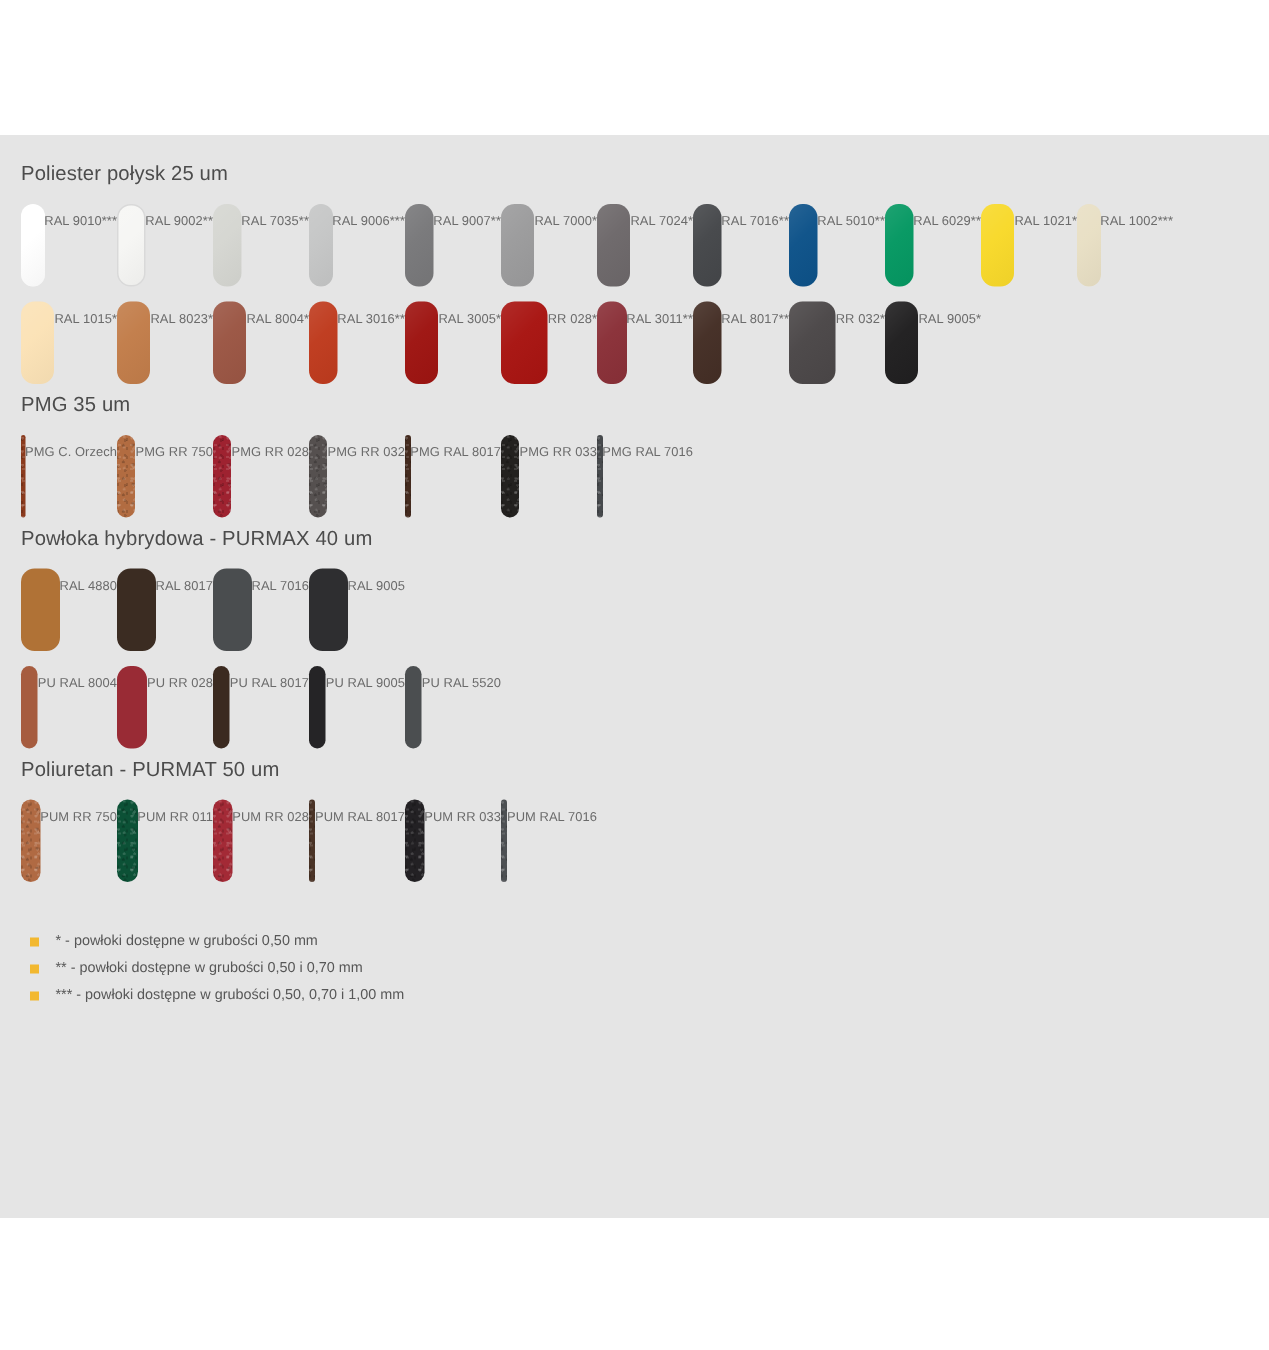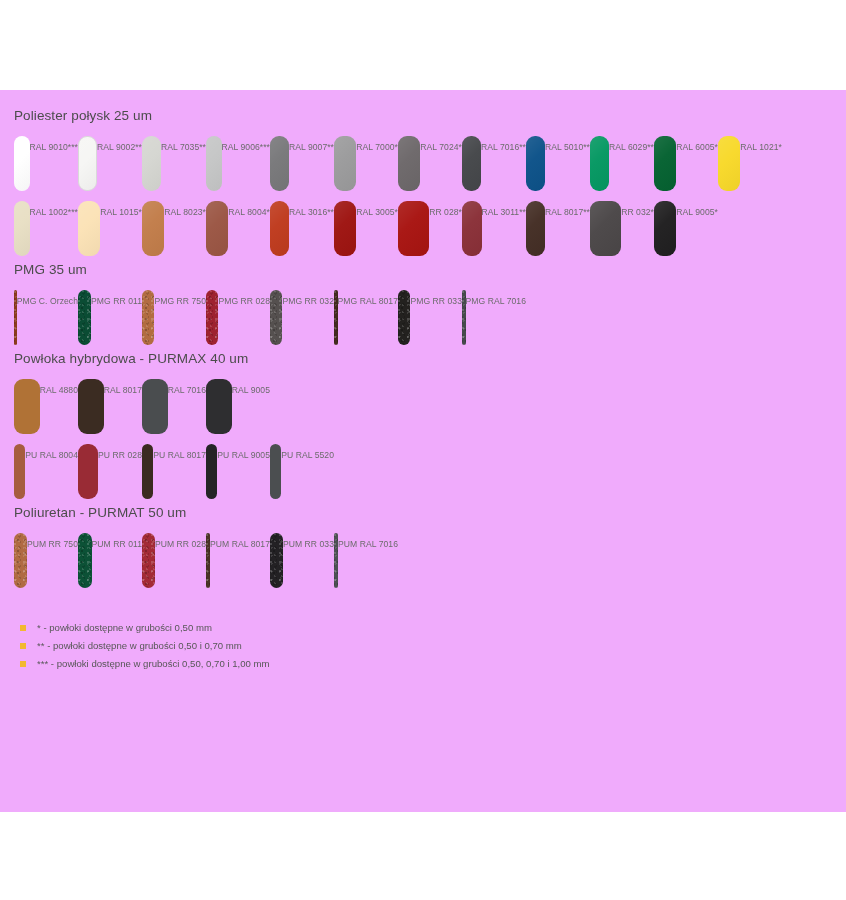--- a/index.html
+++ b/index.html
@@ -14,21 +14,21 @@
     font-family: "Liberation Sans", sans-serif;
     -webkit-font-smoothing: antialiased;
     overflow: hidden;
   }
   #palette-panel {
     position: absolute;
     left: 0;
     top: 90px;
     width: 846px;
     height: 722px;
-    background: #f0abfc;
+    background: #e5e5e5;
     box-sizing: border-box;
     padding: 12px 14px 0 14px;
   }
   .section {
     margin: 0 0 0 0;
   }
   .section-title {
     font-size: 13.5px;
     font-weight: 400;
     color: #4c4c4c;
@@ -180,24 +180,20 @@
           </div>
           <div class="swatch-cell">
             <div class="chip glossy" style="background: rgb(13, 82, 137);"></div>
             <div class="chip-label">RAL 5010**</div>
           </div>
           <div class="swatch-cell">
             <div class="chip glossy" style="background: rgb(5, 152, 98);"></div>
             <div class="chip-label">RAL 6029**</div>
           </div>
           <div class="swatch-cell">
-            <div class="chip glossy" style="background: rgb(5, 98, 49);"></div>
-            <div class="chip-label">RAL 6005*</div>
-          </div>
-          <div class="swatch-cell">
             <div class="chip glossy" style="background: rgb(248, 217, 42);"></div>
             <div class="chip-label">RAL 1021*</div>
           </div>
           <div class="swatch-cell">
             <div class="chip glossy" style="background: rgb(232, 223, 196);"></div>
             <div class="chip-label">RAL 1002***</div>
           </div>
           <div class="swatch-cell">
             <div class="chip glossy" style="background: rgb(251, 226, 182);"></div>
             <div class="chip-label">RAL 1015*</div>
@@ -239,24 +235,20 @@
             <div class="chip-label">RAL 9005*</div>
           </div>
         </div>
       </div>
       <div class="section">
         <div class="section-title">PMG 35 um</div>
         <div class="swatch-row">
           <div class="swatch-cell">
             <div class="chip textured" style="background: rgb(138, 58, 29);"></div>
             <div class="chip-label">PMG C. Orzech</div>
-          </div>
-          <div class="swatch-cell">
-            <div class="chip textured" style="background: rgb(11, 76, 52);"></div>
-            <div class="chip-label">PMG RR 011</div>
           </div>
           <div class="swatch-cell">
             <div class="chip textured" style="background: rgb(178, 108, 65);"></div>
             <div class="chip-label">PMG RR 750</div>
           </div>
           <div class="swatch-cell">
             <div class="chip textured" style="background: rgb(158, 34, 48);"></div>
             <div class="chip-label">PMG RR 028</div>
           </div>
           <div class="swatch-cell">

